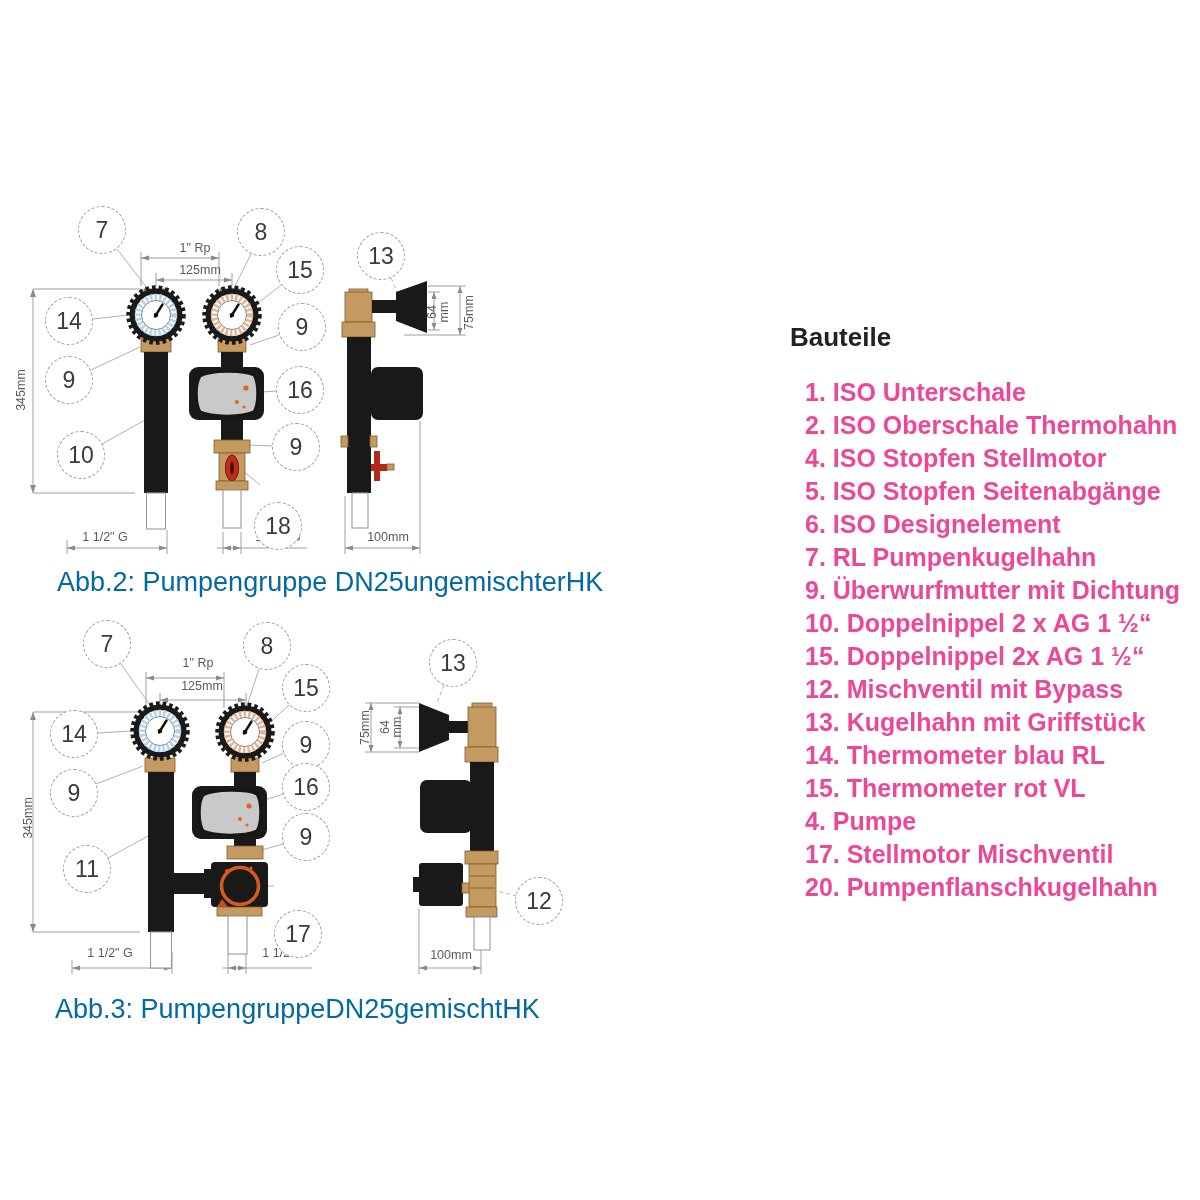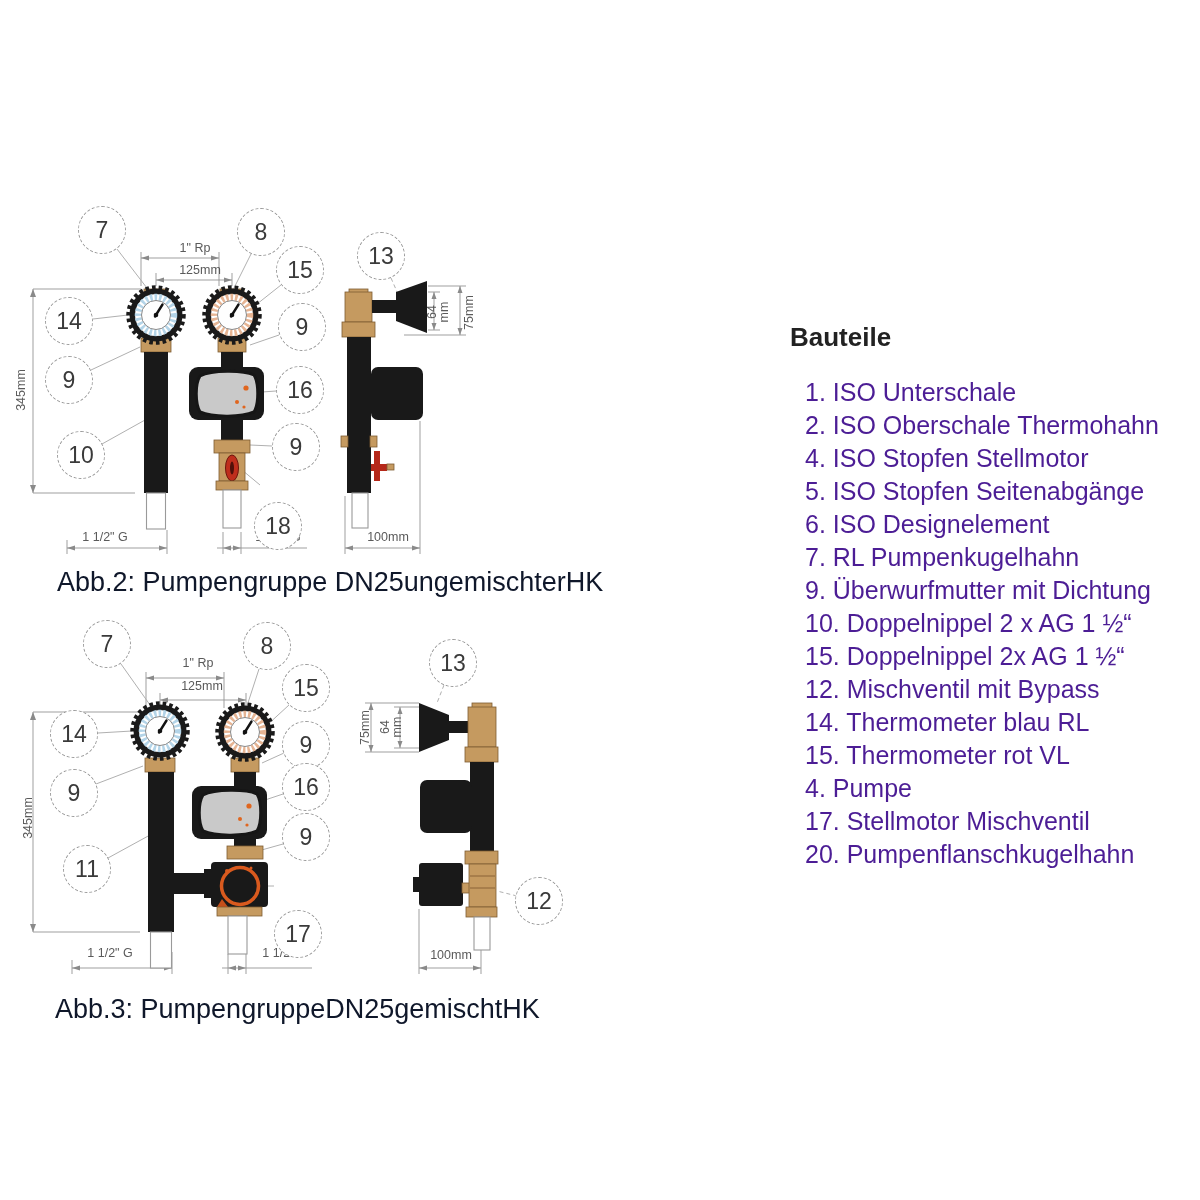--- a/index.html
+++ b/index.html
@@ -6,24 +6,24 @@
   .page{position:relative;width:1200px;height:1200px;background:#ffffff;overflow:hidden;
         font-family:"Liberation Sans",sans-serif;color:#2b2b2b;}
   svg{position:absolute;left:0;}
   .dlabel{position:absolute;font-size:12.5px;color:#5a5a5a;text-align:center;white-space:nowrap;}
   .vlabel{position:absolute;font-size:12.5px;color:#5a5a5a;text-align:center;white-space:nowrap;
           transform:rotate(-90deg);transform-origin:center;}
   .vlabel.wrap{white-space:normal;line-height:11.5px;}
   .callout{position:absolute;width:48px;height:48px;border:1.6px dashed #9a9a9a;border-radius:50%;
            background:#fff;display:flex;align-items:center;justify-content:center;
            font-size:23px;color:#3a3a3a;box-sizing:border-box;z-index:5;}
-  .caption{position:absolute;font-size:27px;color:#0f172a;white-space:nowrap;}
+  .caption{position:absolute;font-size:27px;color:#0369a1;white-space:nowrap;}
   .parts-title{position:absolute;left:790px;top:314px;font-size:26px;font-weight:bold;color:#222;margin-top:8px;}
   .parts-list{position:absolute;left:805px;top:376px;margin:0;padding:0;list-style:none;}
-  .parts-list li{font-size:25px;line-height:33px;color:#4c1d95;white-space:nowrap;}
+  .parts-list li{font-size:25px;line-height:33px;color:#ec4899;white-space:nowrap;font-weight:bold;}
   
   .pipe{fill:#191919;}
   .brass{fill:#c59a60;stroke:#7e5c32;stroke-width:0.8;}
   .whitepipe{fill:#ffffff;stroke:#9a9a9a;stroke-width:1.1;}
   .dim{stroke:#949494;stroke-width:0.9;fill:none;}
   .arr{fill:#8a8a8a;}
   .leader{stroke:#b0b0b0;stroke-width:1;fill:none;}
   .leader.dash{stroke-dasharray:4 3;}
 </style>
 </head>
@@ -330,20 +330,21 @@
     <li>1. ISO Unterschale</li>
     <li>2. ISO Oberschale Thermohahn</li>
     <li>4. ISO Stopfen Stellmotor</li>
     <li>5. ISO Stopfen Seitenabgänge</li>
     <li>6. ISO Designelement</li>
     <li>7. RL Pumpenkugelhahn</li>
     <li>9. Überwurfmutter mit Dichtung</li>
     <li>10. Doppelnippel 2 x AG 1 ½“</li>
     <li>15. Doppelnippel 2x AG 1 ½“</li>
     <li>12. Mischventil mit Bypass</li>
+    <li>13. Kugelhahn mit Griffstück</li>
     <li>14. Thermometer blau RL</li>
     <li>15. Thermometer rot VL</li>
     <li>4. Pumpe</li>
     <li>17. Stellmotor Mischventil</li>
     <li>20. Pumpenflanschkugelhahn</li>
   </ul>
 
 </div>
 
 </body></html>

